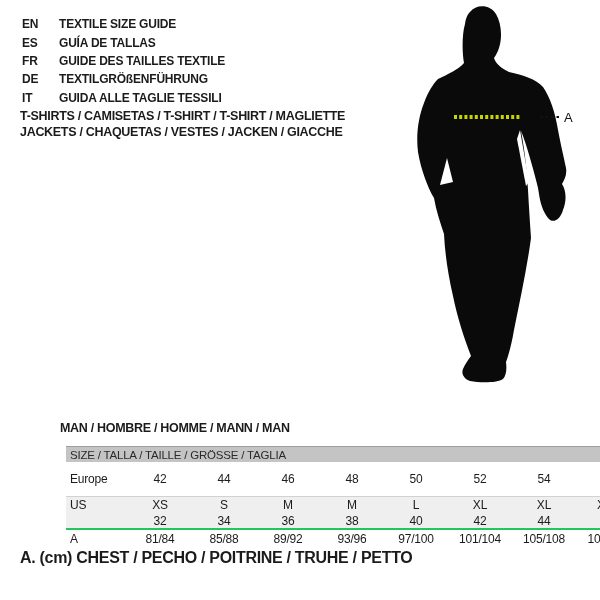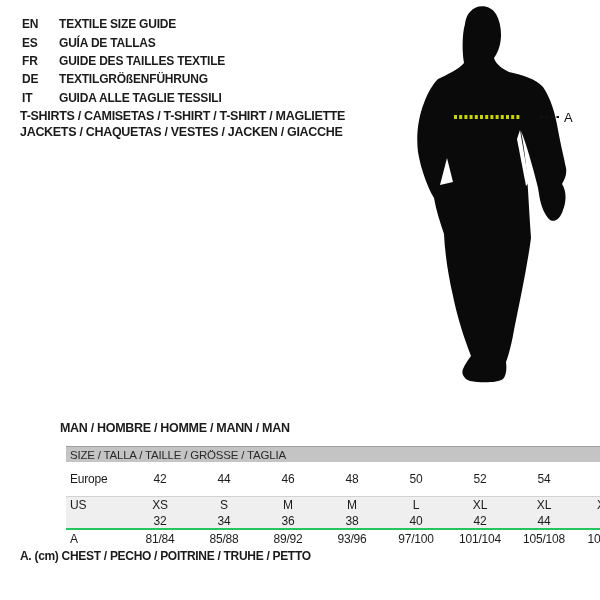--- a/index.html
+++ b/index.html
@@ -24,21 +24,21 @@
     font-weight:bold; font-size:12.5px; line-height:15.5px;
     letter-spacing:-0.3px; white-space:nowrap;
   }
 
   
   .figure { left:390px; top:0; width:210px; height:420px; }
   .figure svg { display:block; }
 
   
   .section-title { left:20px; top:421px; font-weight:bold; font-size:12.5px; letter-spacing:-0.3px; white-space:nowrap;margin-left:40px; }
-  .footnote      { left:20px; top:549px; font-weight:bold; font-size:12px; letter-spacing:-0.3px; white-space:nowrap; }
+  .footnote      { left:20px; top:549px; font-weight:bold; font-size:16px; letter-spacing:-0.3px; white-space:nowrap; }
 
   
   table.size {
     position:absolute; left:18px; top:446px; width:574px;
     border-collapse:collapse; table-layout:fixed;
     font-size:12px; letter-spacing:-0.2px;margin-left:48px;
   }
   table.size td { padding:0; text-align:center; vertical-align:middle; overflow:hidden; white-space:nowrap; }
   table.size td.lbl { text-align:left; padding-left:4px; }
   tr.t-head td {

